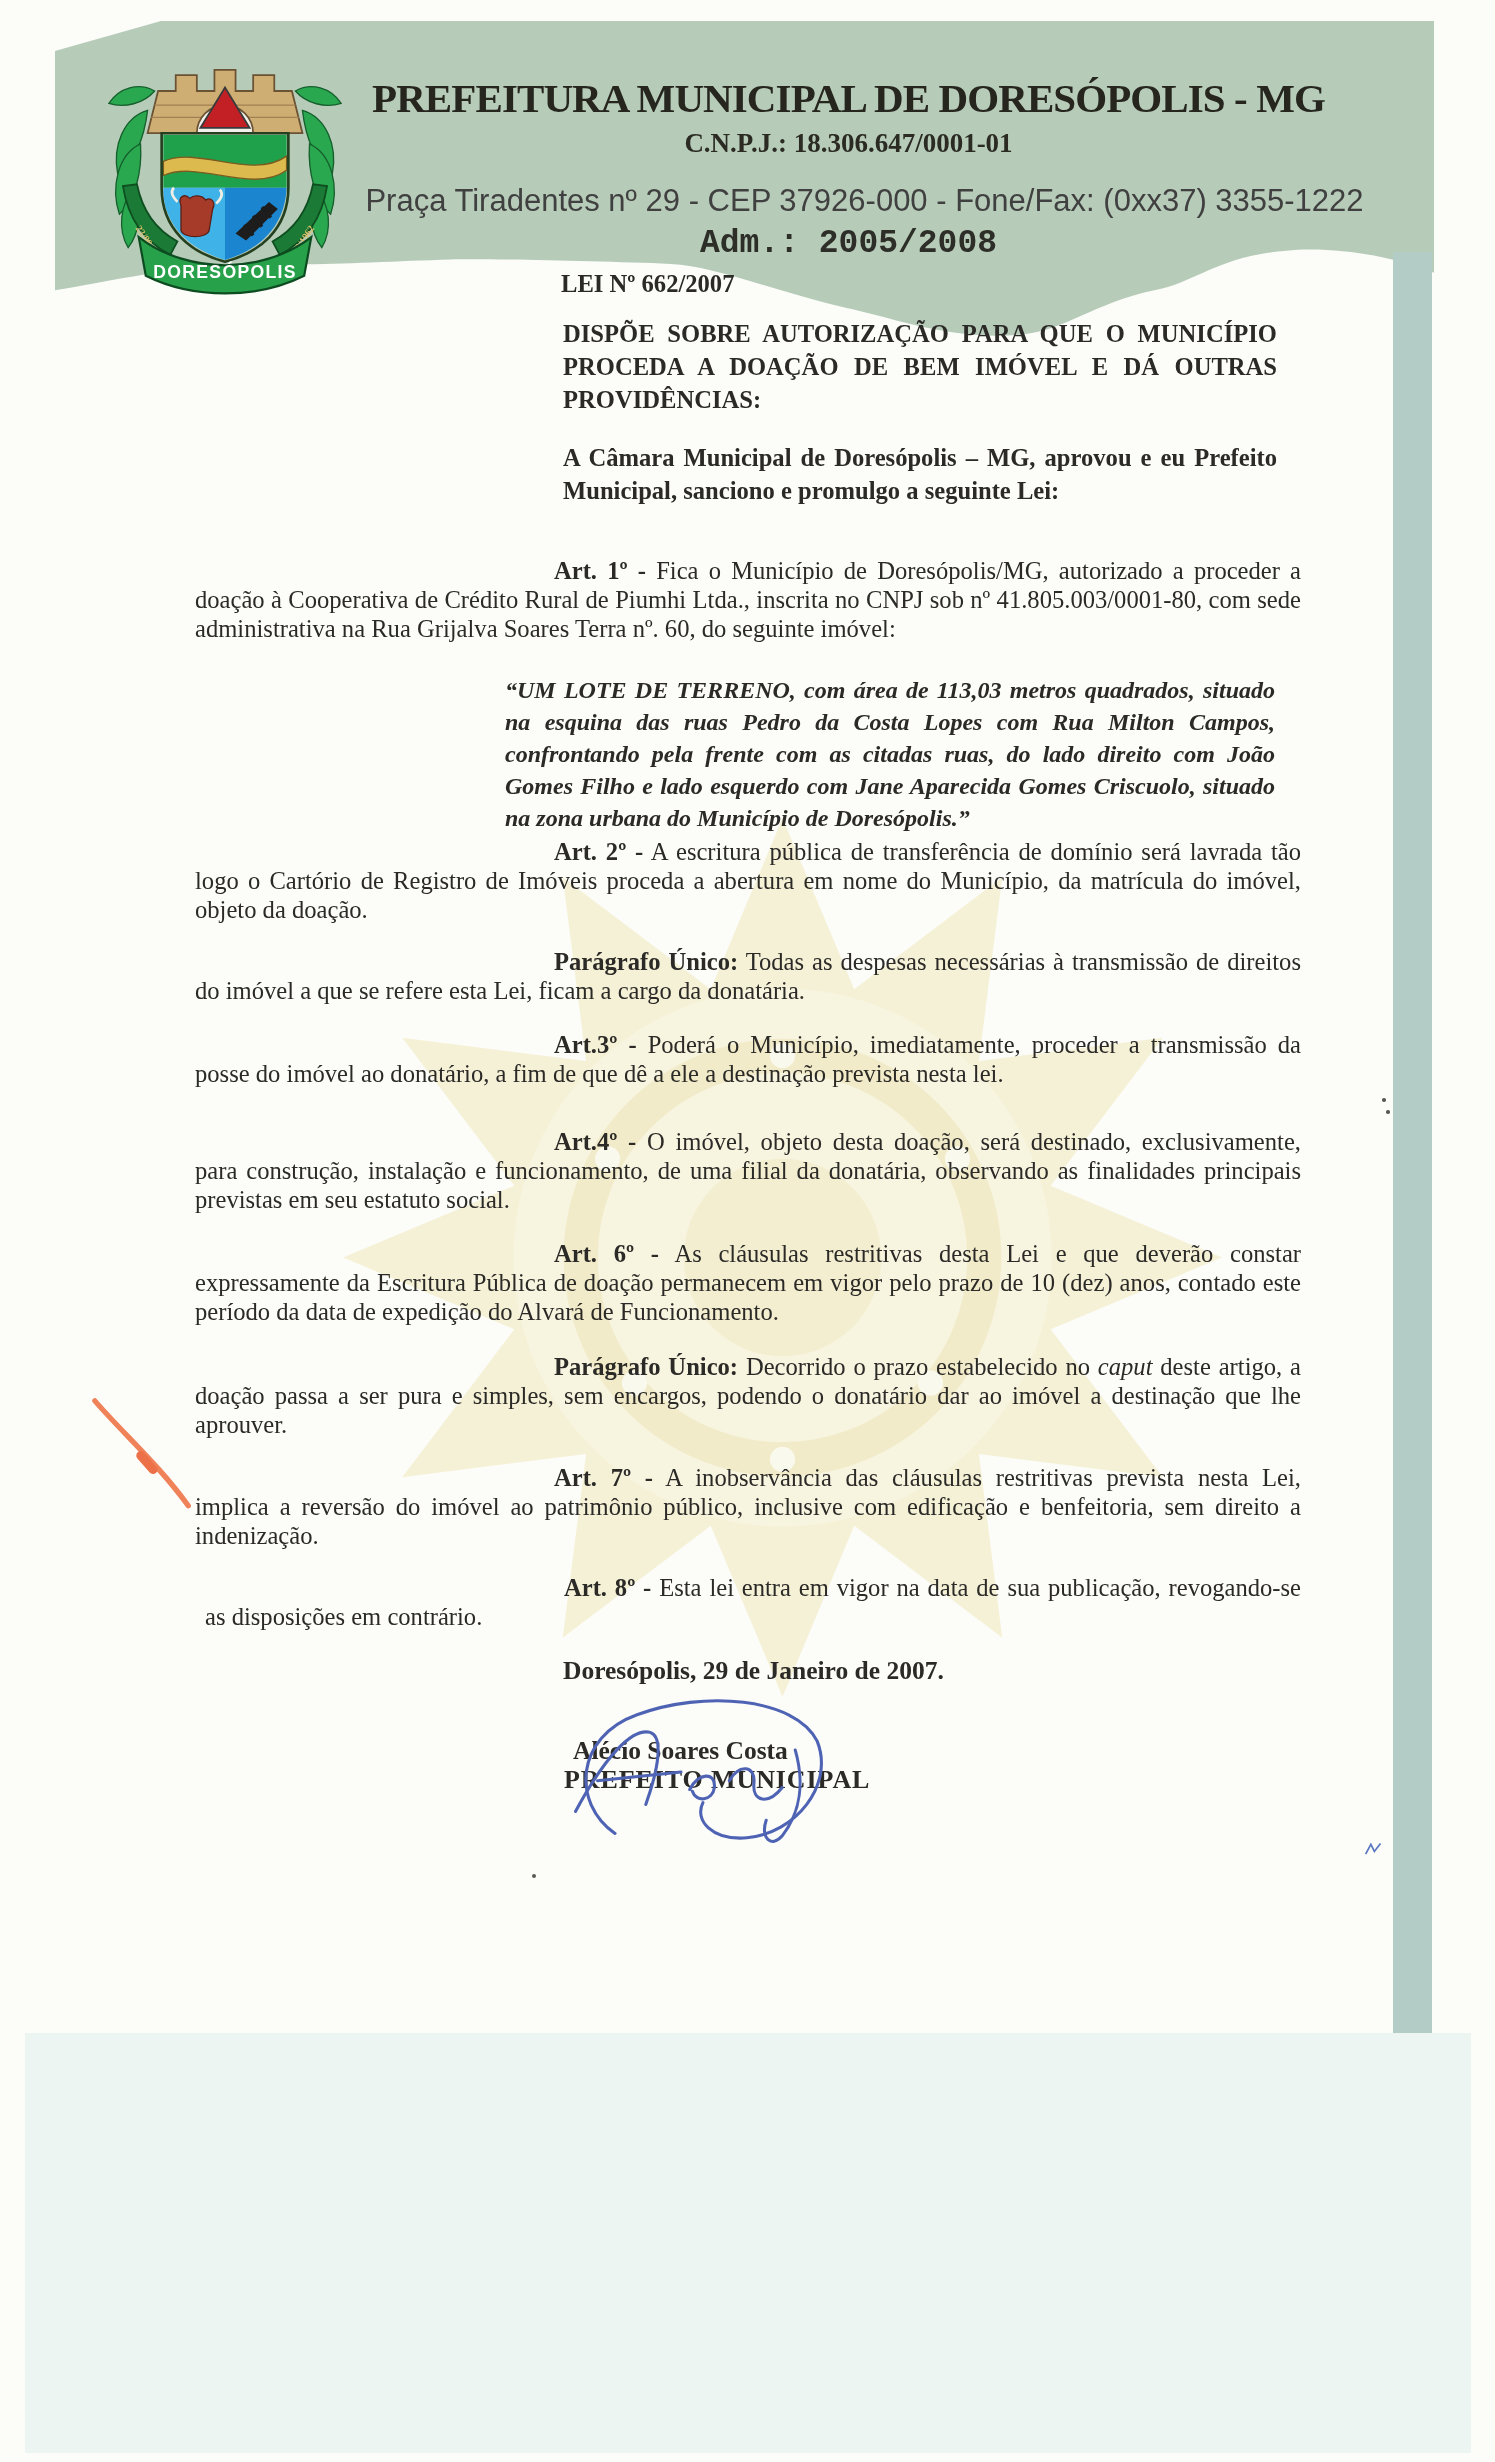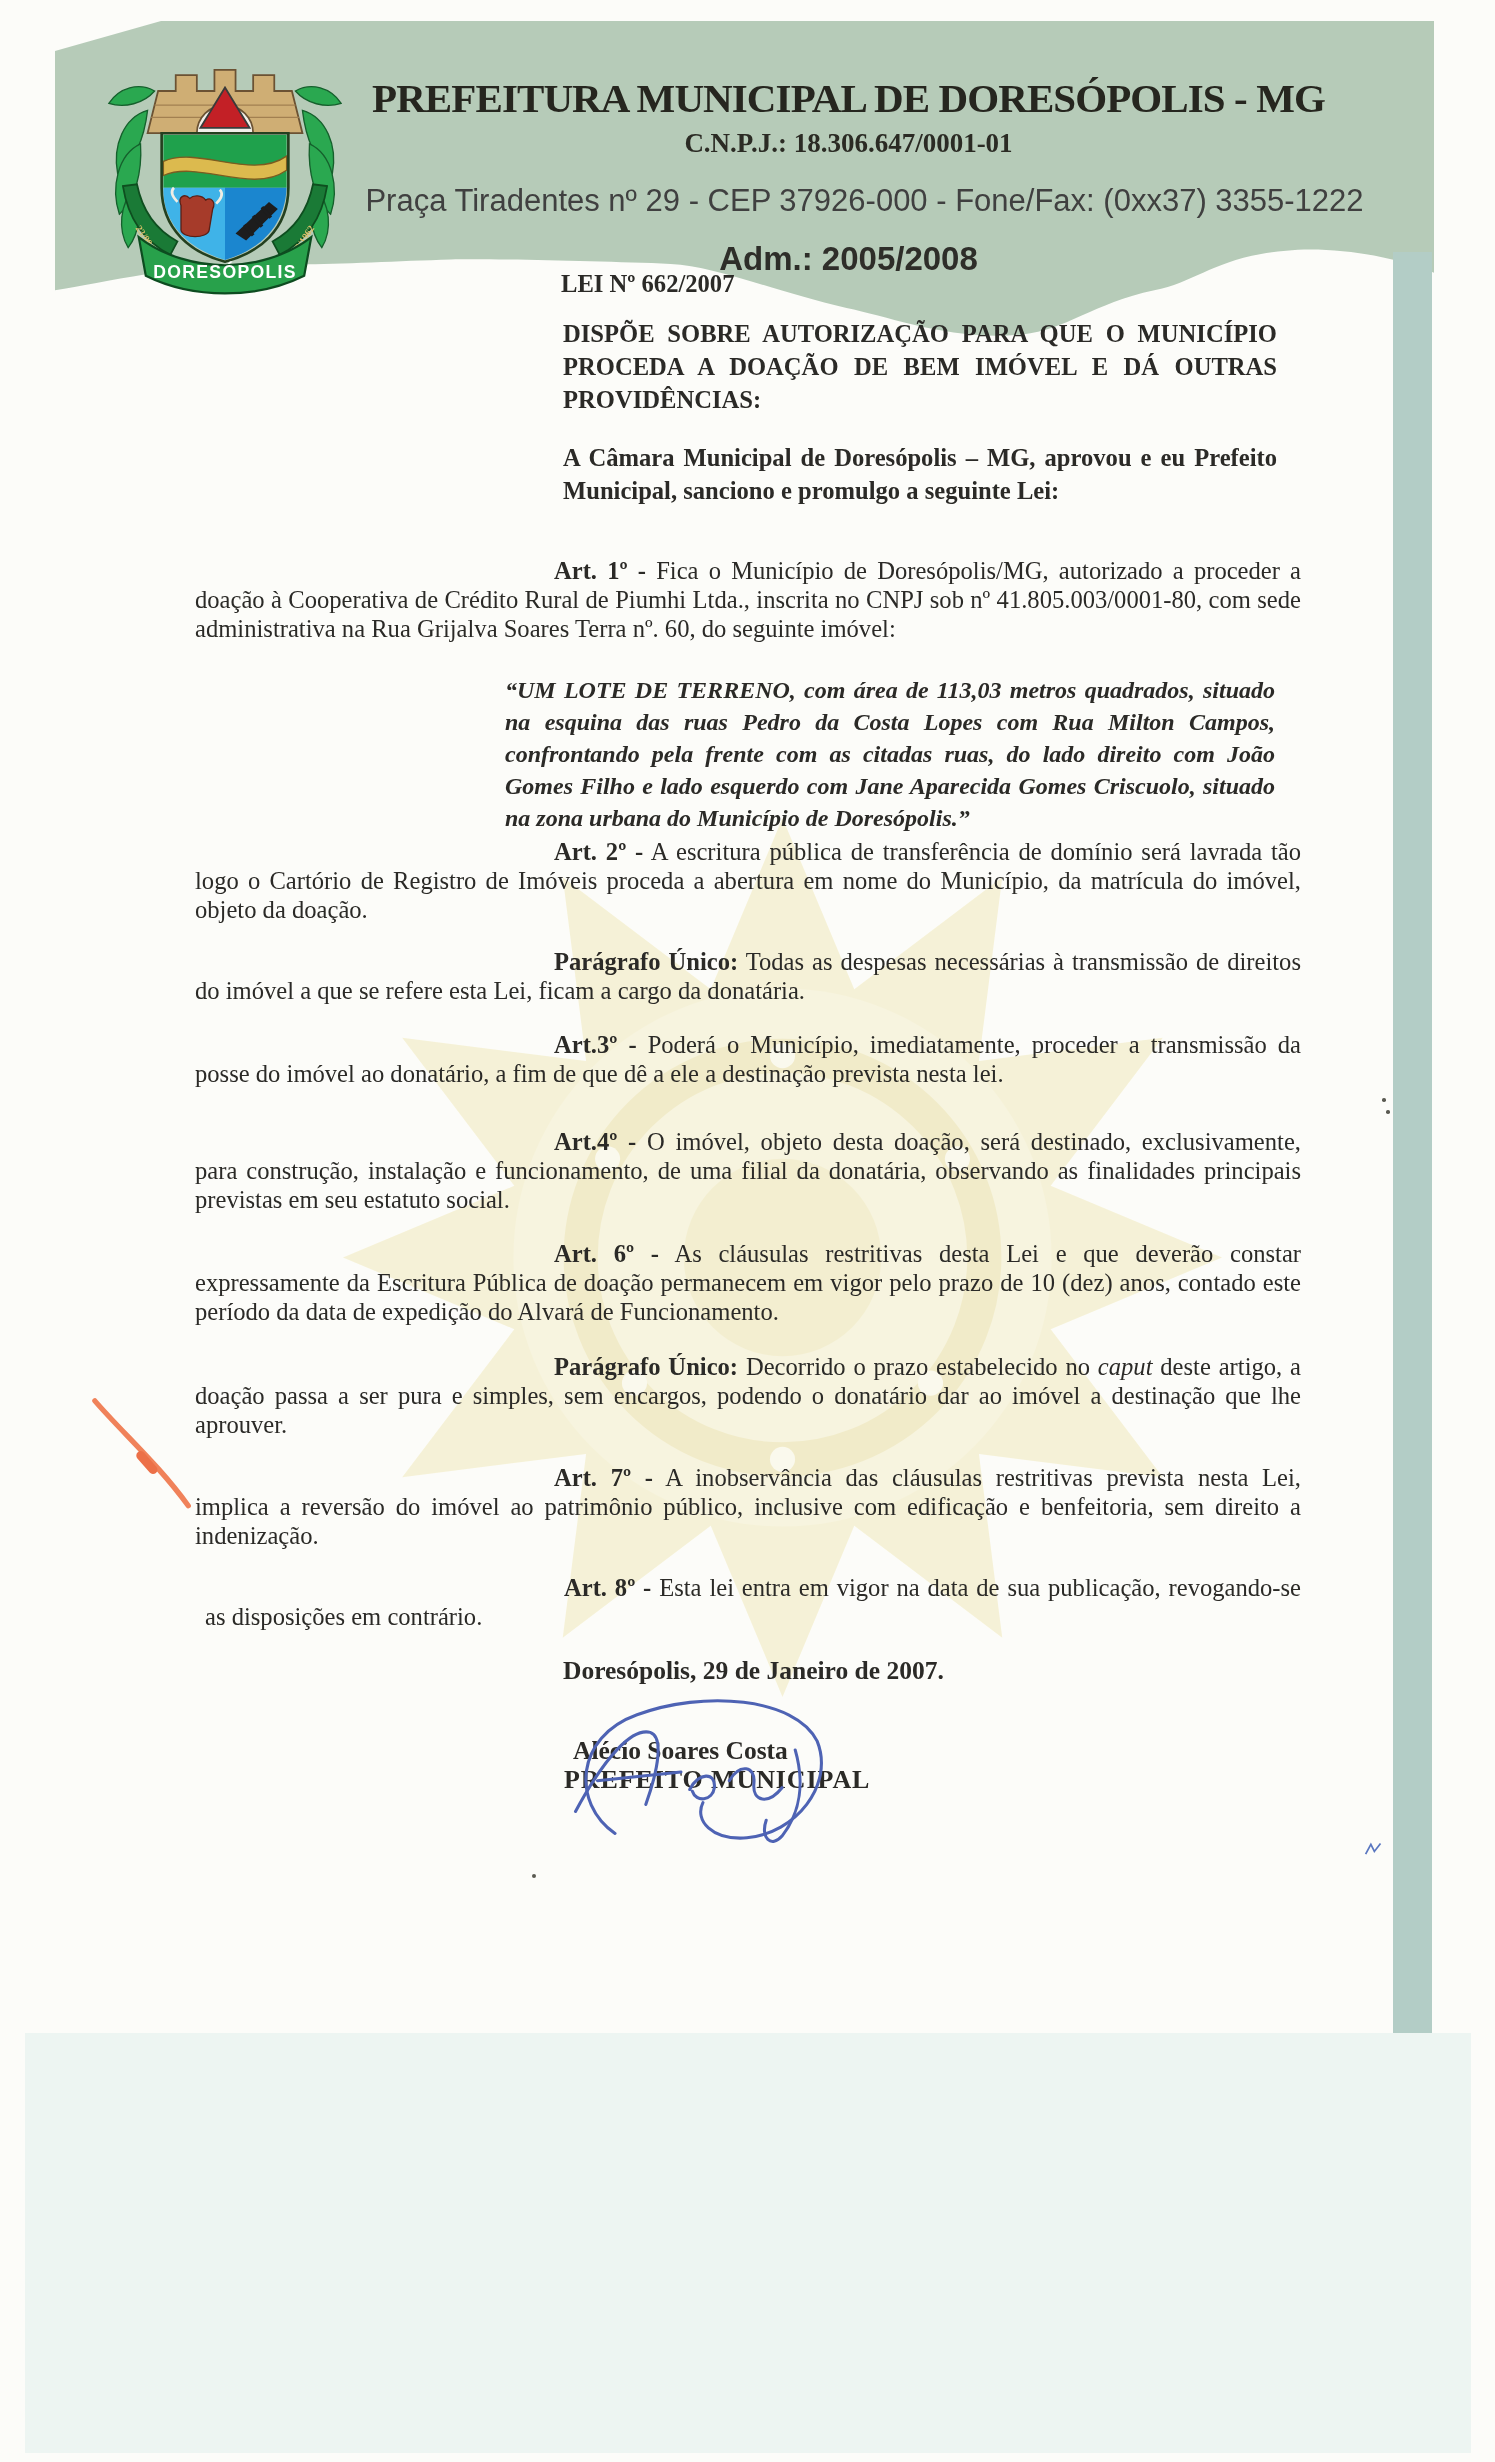--- a/index.html
+++ b/index.html
@@ -12,21 +12,21 @@
               border-top:30px solid #fcfcf9;border-right:106px solid transparent;}
   .strip{position:absolute;left:1393px;top:252px;width:39px;height:1973px;background:#b3cdc6;}
   .bottom-band{position:absolute;left:24.6px;top:2033px;width:1446px;height:420px;background:#edf5f2;}
   
   .header-col{position:absolute;left:290px;top:0;width:1117px;text-align:center;}
   .h-title{position:absolute;left:0;top:74px;width:1117px;font-weight:bold;font-size:41px;
            color:#26261f;letter-spacing:-0.9px;}
   .h-cnpj{position:absolute;left:0;top:128px;width:1117px;font-weight:bold;font-size:27px;color:#2b2b24;}
   .h-addr{position:absolute;left:0;top:183px;width:1117px;font-family:"Liberation Sans",sans-serif;
           font-size:31px;color:#404040;margin-left:16px;}
-  .h-adm{position:absolute;left:0;top:240px;width:1117px;font-family:Liberation Sans, sans-serif;
+  .h-adm{position:absolute;left:0;top:225px;width:1117px;font-family:Liberation Mono, monospace;
          font-weight:bold;font-size:33px;color:#2e2e29;}
   
   .logo{position:absolute;left:93px;top:53px;width:264px;height:252px;}
   .watermark{position:absolute;left:334px;top:809px;width:897px;height:897px;opacity:0.5;}
   .signature{position:absolute;left:492px;top:1697px;width:457px;height:185px;}
   .penmark{position:absolute;left:79px;top:1385px;width:141px;height:141px;}
   .speck{position:absolute;border-radius:50%;background:#5a5a52;}
   
   .text-col{position:absolute;left:195px;top:269px;width:1106px;}
   .blk{position:relative;}

